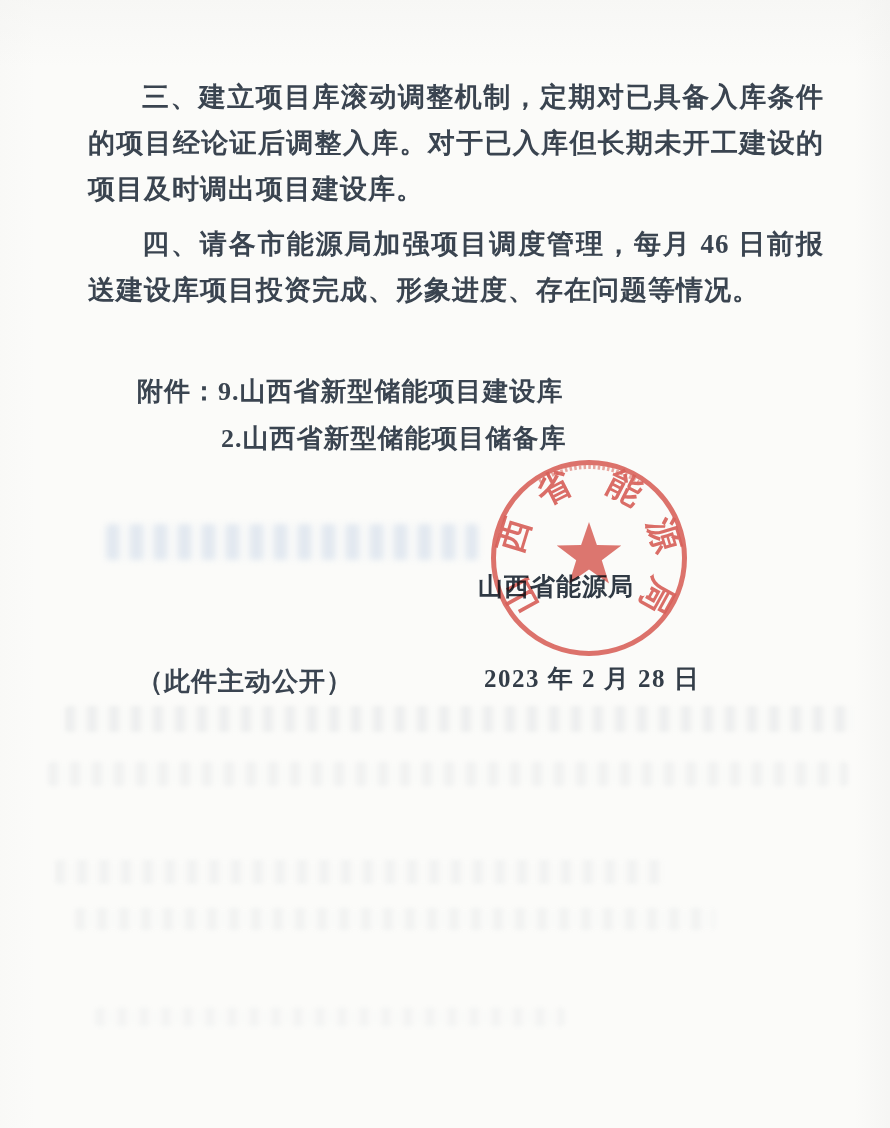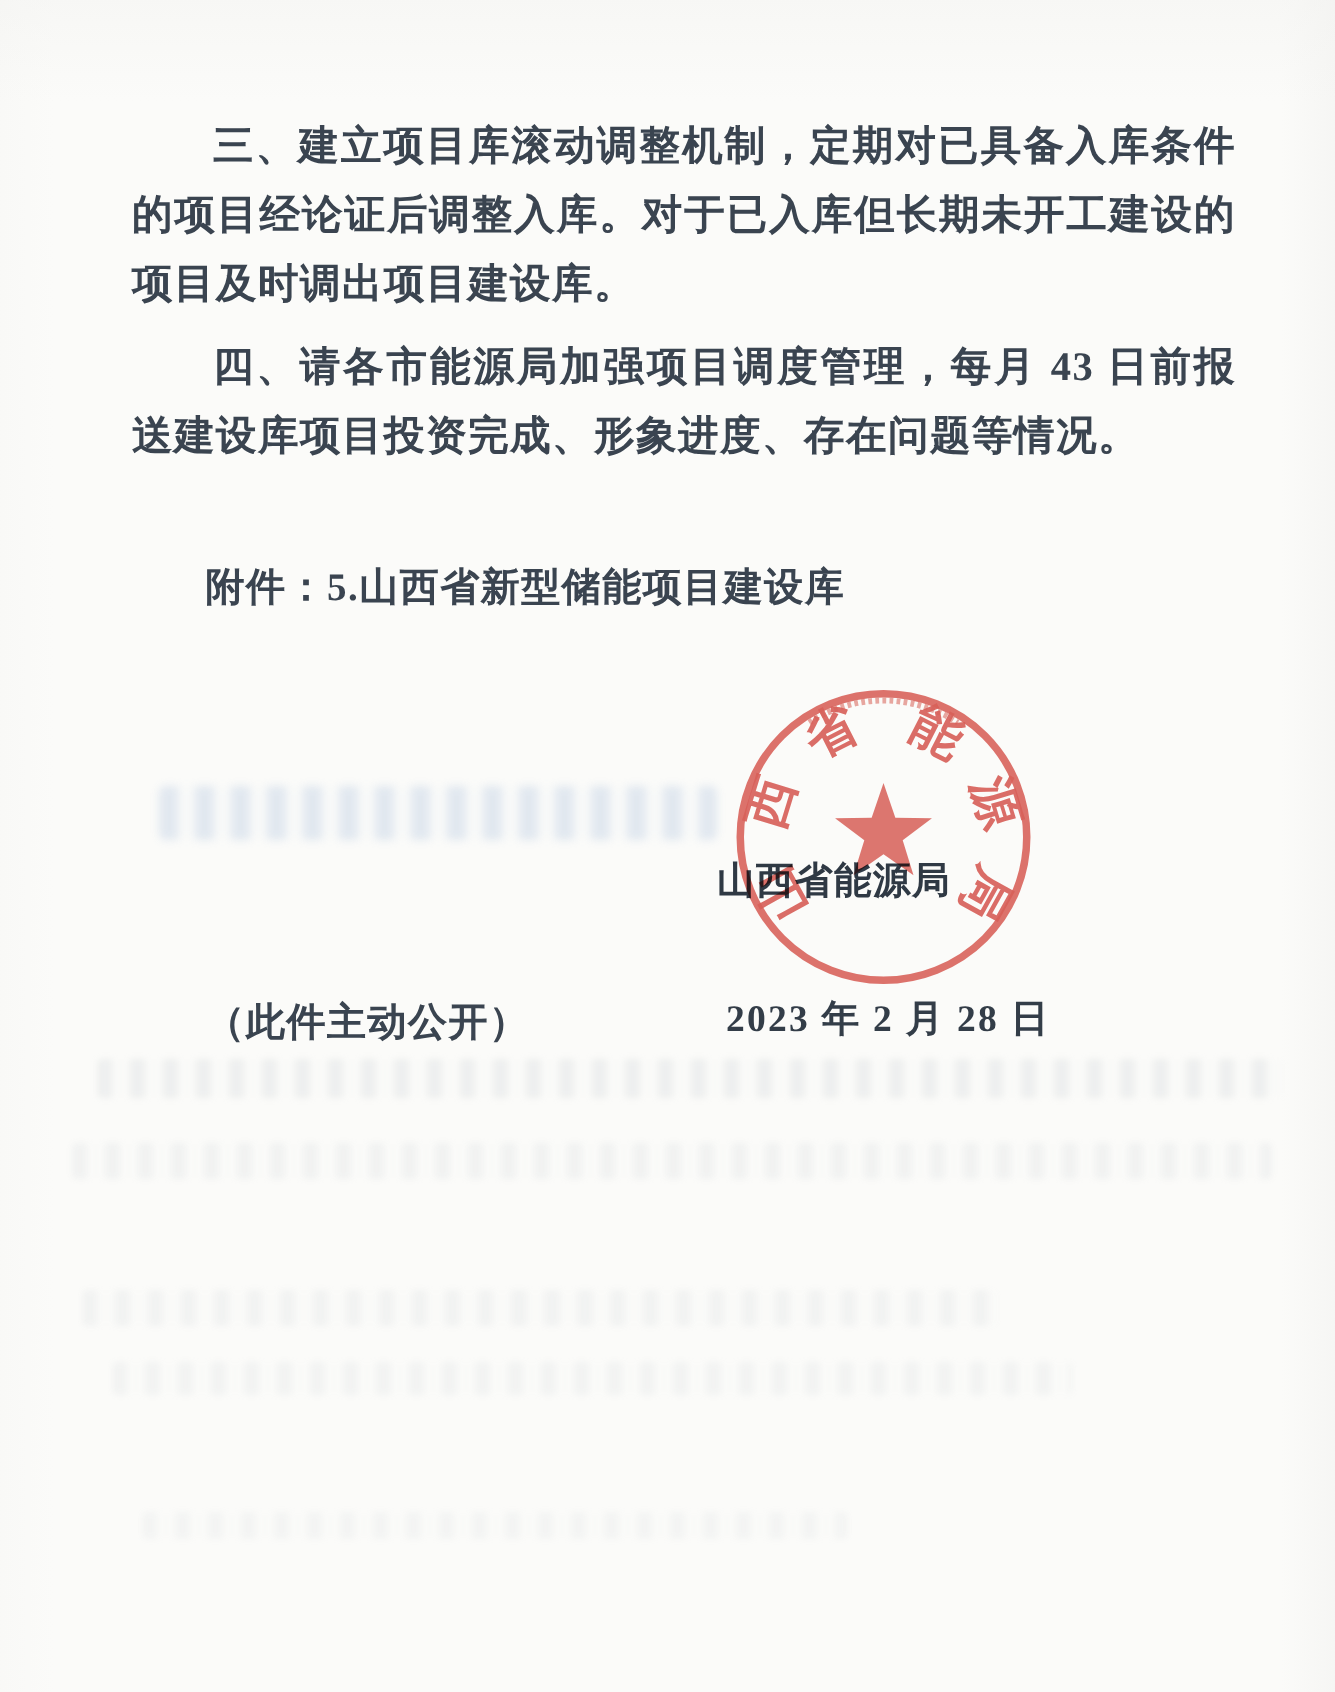--- a/index.html
+++ b/index.html
@@ -116,28 +116,29 @@
   .ghost-4{top:908px;left:75px;width:640px;height:22px;opacity:.7;}
   .ghost-5{top:1008px;left:95px;width:470px;height:18px;opacity:.6;}
 </style>
 </head>
 <body>
 
 <div class="page">
 
   <section class="body-text">
     <p>三、建立项目库滚动调整机制，定期对已具备入库条件的项目经论证后调整入库。对于已入库但长期未开工建设的项目及时调出项目建设库。</p>
-    <p>四、请各市能源局加强项目调度管理，每月 43 日前报送建设库项目投资完成、形象进度、存在问题等情况。</p>
+    <p>四、请各市能源局加强项目调度管理，每月 46 日前报送建设库项目投资完成、形象进度、存在问题等情况。</p>
   </section>
 
   <section class="attachments">
     <div class="att-line">
       <span class="att-label">附件：</span>
-      <span>5.山西省新型储能项目建设库</span>
+      <span>9.山西省新型储能项目建设库</span>
     </div>
+    <div class="att-line att-line-2">2.山西省新型储能项目储备库</div>
   </section>
 
   <div class="bleed-band"></div>
   <div class="ghost-line ghost-1"></div>
   <div class="ghost-line ghost-2"></div>
   <div class="ghost-line ghost-3"></div>
   <div class="ghost-line ghost-4"></div>
   <div class="ghost-line ghost-5"></div>
 
   <div class="agency-name">山西省能源局</div>

